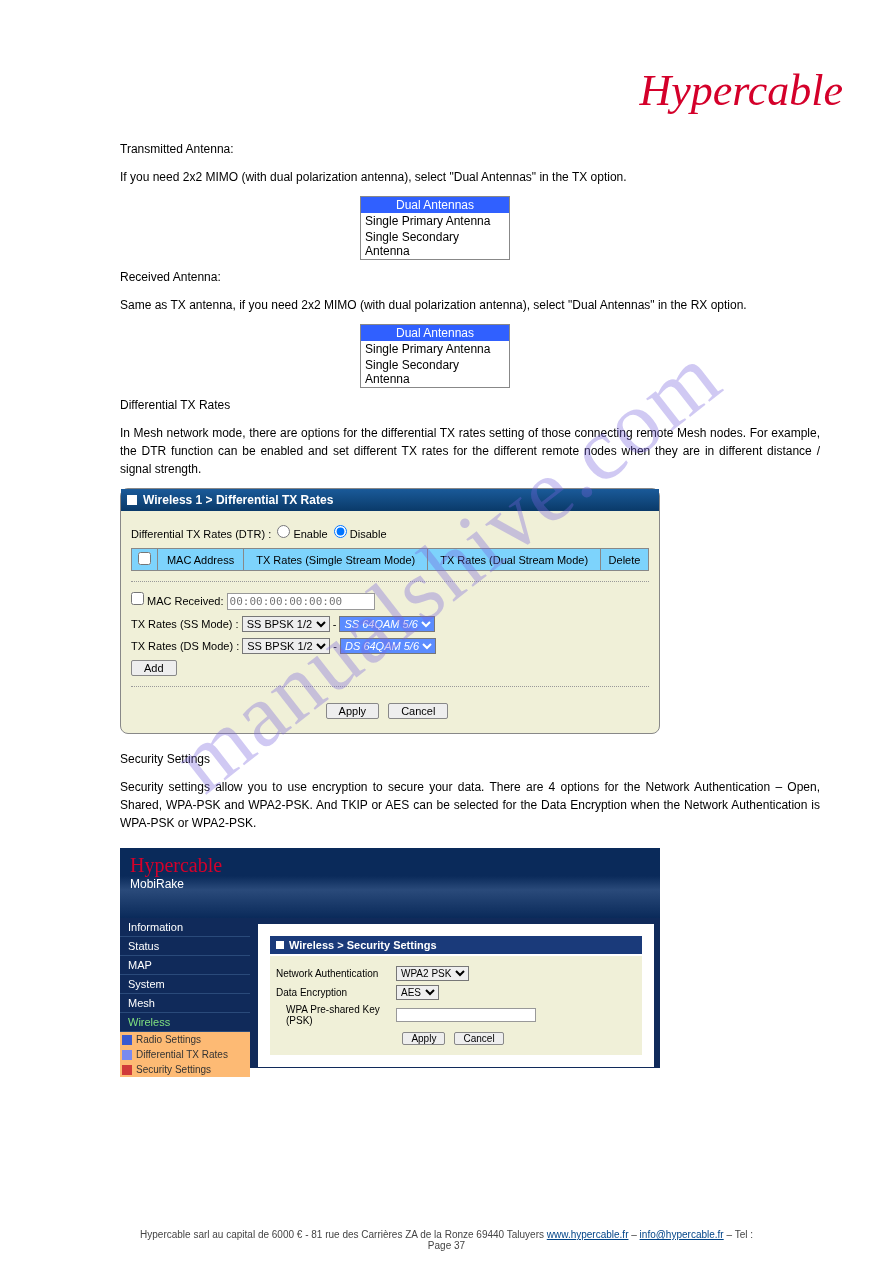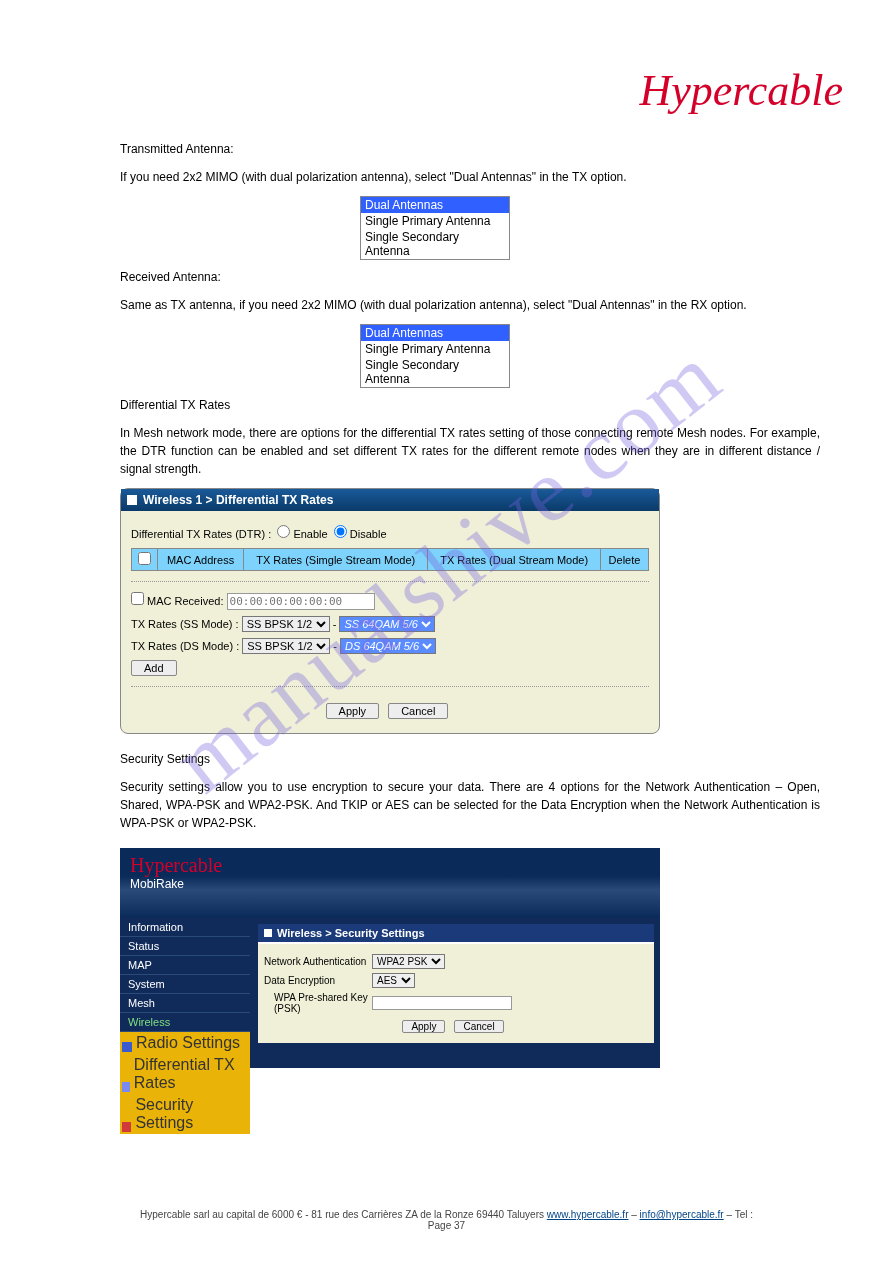--- a/index.html
+++ b/index.html
@@ -43,20 +43,21 @@
     border: 1px solid #888;
     background: #fff;
     font-size: 12px;
     margin-top: 4px;
     margin-bottom: 8px;
   }
   .dropdown-sel {
     background: #3060ff;
     color: #fff;
     padding: 1px 4px;
+    text-align: center;
   }
   .dropdown-opt {
     padding: 1px 4px;
     background: #fff;
     color: #000;
   }
   
   .dtr-panel {
     margin-top: 4px;
     width: 540px;
@@ -95,32 +96,32 @@
     position: relative;
     font-size: 11px;
   }
   .sec-banner { height: 70px; background: linear-gradient(#0a2a5a 40%, #2a4a7a 60%, #0a2a5a); position: relative; }
   .sec-logo { position: absolute; left: 10px; top: 6px; }
   .sec-logo .hl { font-family:'Brush Script MT',cursive; font-size: 20px; color:#d4002a; }
   .sec-logo .mk { font-weight:normal; color:#fff; font-size:12px; }
   .sec-nav { position: absolute; left: 0; top: 70px; width: 130px; }
   .nav-item { padding: 3px 8px; color:#fff; border-bottom:1px solid #2a4a7a; font-size:11px; }
   .nav-item.active { color:#7fe07f; }
-  .sub-item { display:flex; align-items:flex-end; background:#eab308; color:#333; font-size:16px; padding:2px 2px; }
+  .sub-item { display:flex; align-items:flex-end; background:#fdba74; color:#333; font-size:10px; padding:2px 2px; }
   .sub-sq { width:10px; height:10px; margin-right:4px; }
   .sub-sq.b1 { background:#3a5ad0; } .sub-sq.b2 { background:#7a8af0; } .sub-sq.r { background:#d03a3a; }
-  .sec-form-wrap { position:absolute; left:138px; top:76px; right:6px; background:#fff; padding:0; }
+  .sec-form-wrap { position:absolute; left:138px; top:76px; right:6px; background:#fff; padding:12px; }
   .sec-form-title { background:#1a3a7a; color:#fff; font-weight:bold; font-size:11px; padding:3px 6px; display:flex; align-items:center; }
   .sec-form-title .sq2 { width:8px; height:8px; background:#fff; margin-right:5px; }
   .sec-form { background:#f0f0d8; padding:10px 6px; margin-top:2px; }
   .frow { display:flex; align-items:center; margin-bottom:4px; font-size:10px; }
-  .flab { width:108px; }
+  .flab { width:120px; }
   .fsel { font-size:10px; border:1px solid #777; }
   .fin { width:140px; font-size:10px; border:1px solid #999; height:14px; }
-  .footer { position:absolute; bottom:32px; width:100%; text-align:center; font-size:10px; color:#444; }
+  .footer { position:absolute; bottom:12px; width:100%; text-align:center; font-size:10px; color:#444; }
   .footer a { color:#004488; text-decoration:underline; }
 </style>
 </head>
 <body>
 
 <div class="watermark">manualshive.com</div>
 <div class="brand-logo">Hypercable</div>
 
 <div class="content">
   <div class="para"><span class="bold">Transmitted Antenna:</span></div>

